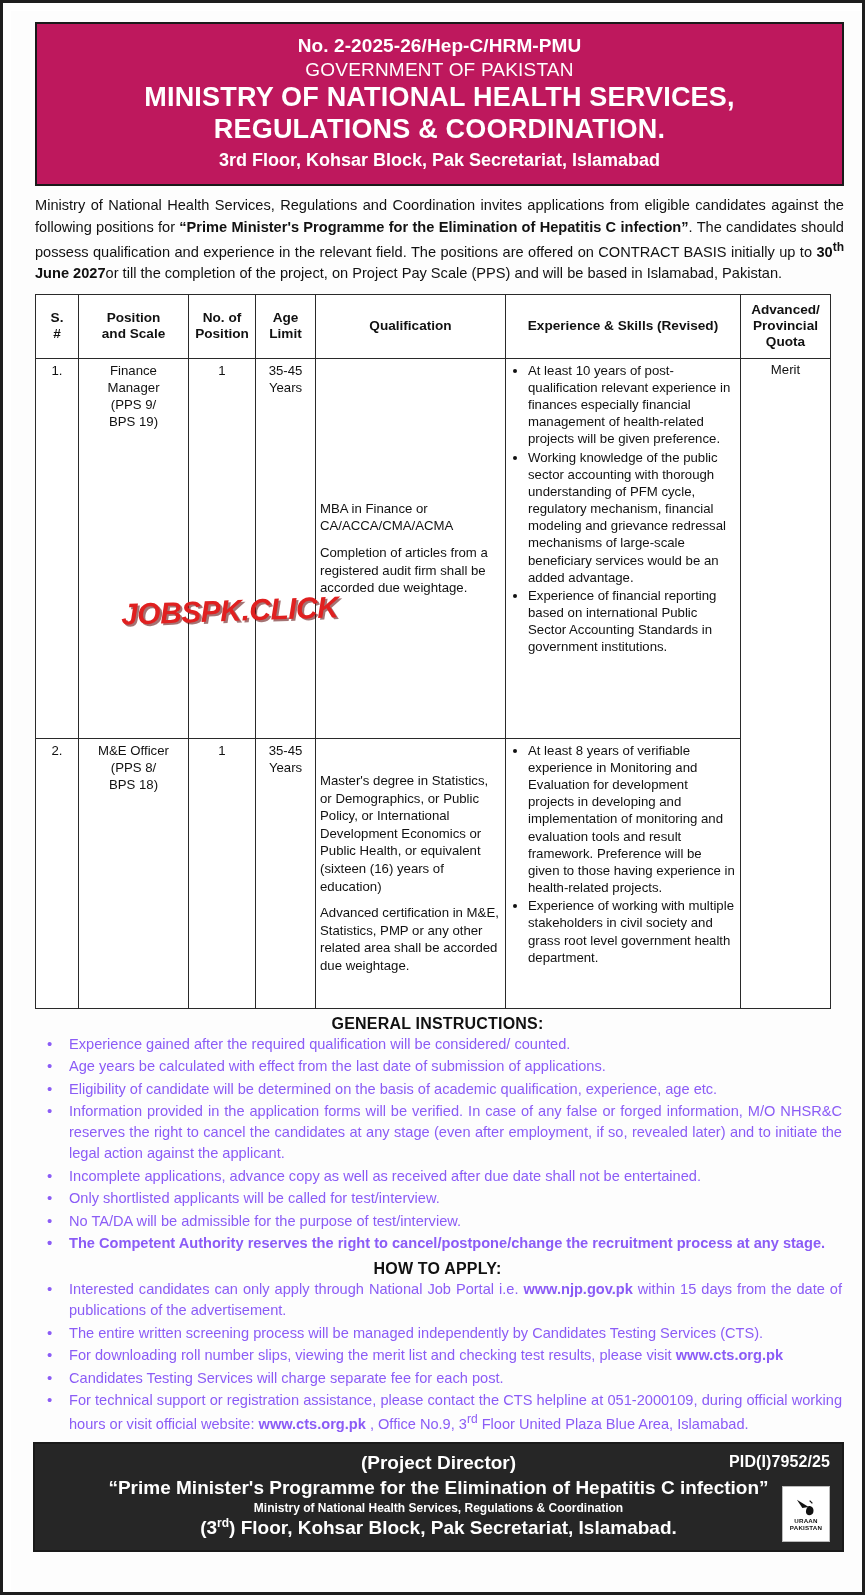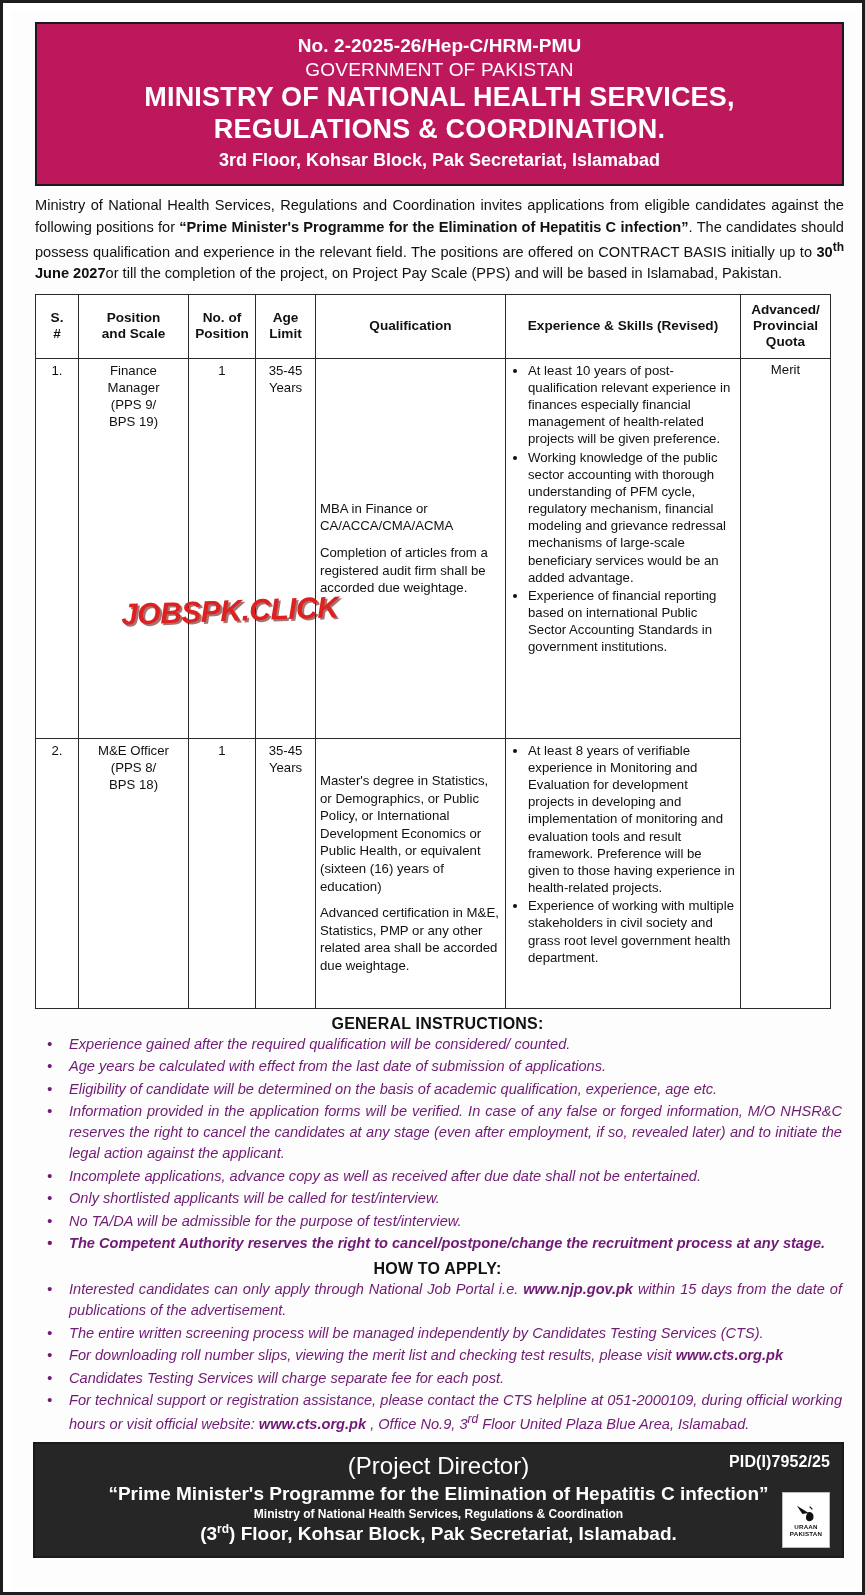--- a/index.html
+++ b/index.html
@@ -149,23 +149,22 @@
   ul.bullets {
     margin: 0; padding: 0;
     list-style: none;
   }
   ul.bullets > li {
     position: relative;
     padding-left: 36px;
     font-size: 14.6px;
     line-height: 1.44;
     margin-bottom: 1.5px;
-    color: #701a75;
+    color: #8b5cf6;
     text-align: justify;
-    font-style: italic;
   }
   ul.bullets > li:before {
     content: "\2022";
     position: absolute;
     left: 14px; top: -1px;
     font-size: 15px;
   }
   ul.bullets > li b { font-weight: bold; }
   li.strongline { font-weight: bold; }
 
@@ -173,22 +172,22 @@
   .ftr {
     position: relative;
     margin: 7px 16px 0 22px;
     background: #262626;
     color: #fff;
     border: 2px solid #1a1a1a;
     padding: 7px 10px 9px 10px;
     text-align: center;
   }
   .ftr .pd {
-    font-size: 24px;
-    font-weight: normal;
+    font-size: 19px;
+    font-weight: bold;
     line-height: 1.25;
   }
   .ftr .prog {
     font-size: 19px;
     font-weight: bold;
     line-height: 1.3;
     margin-top: 1px;
   }
   .ftr .minl {
     font-size: 12px;

